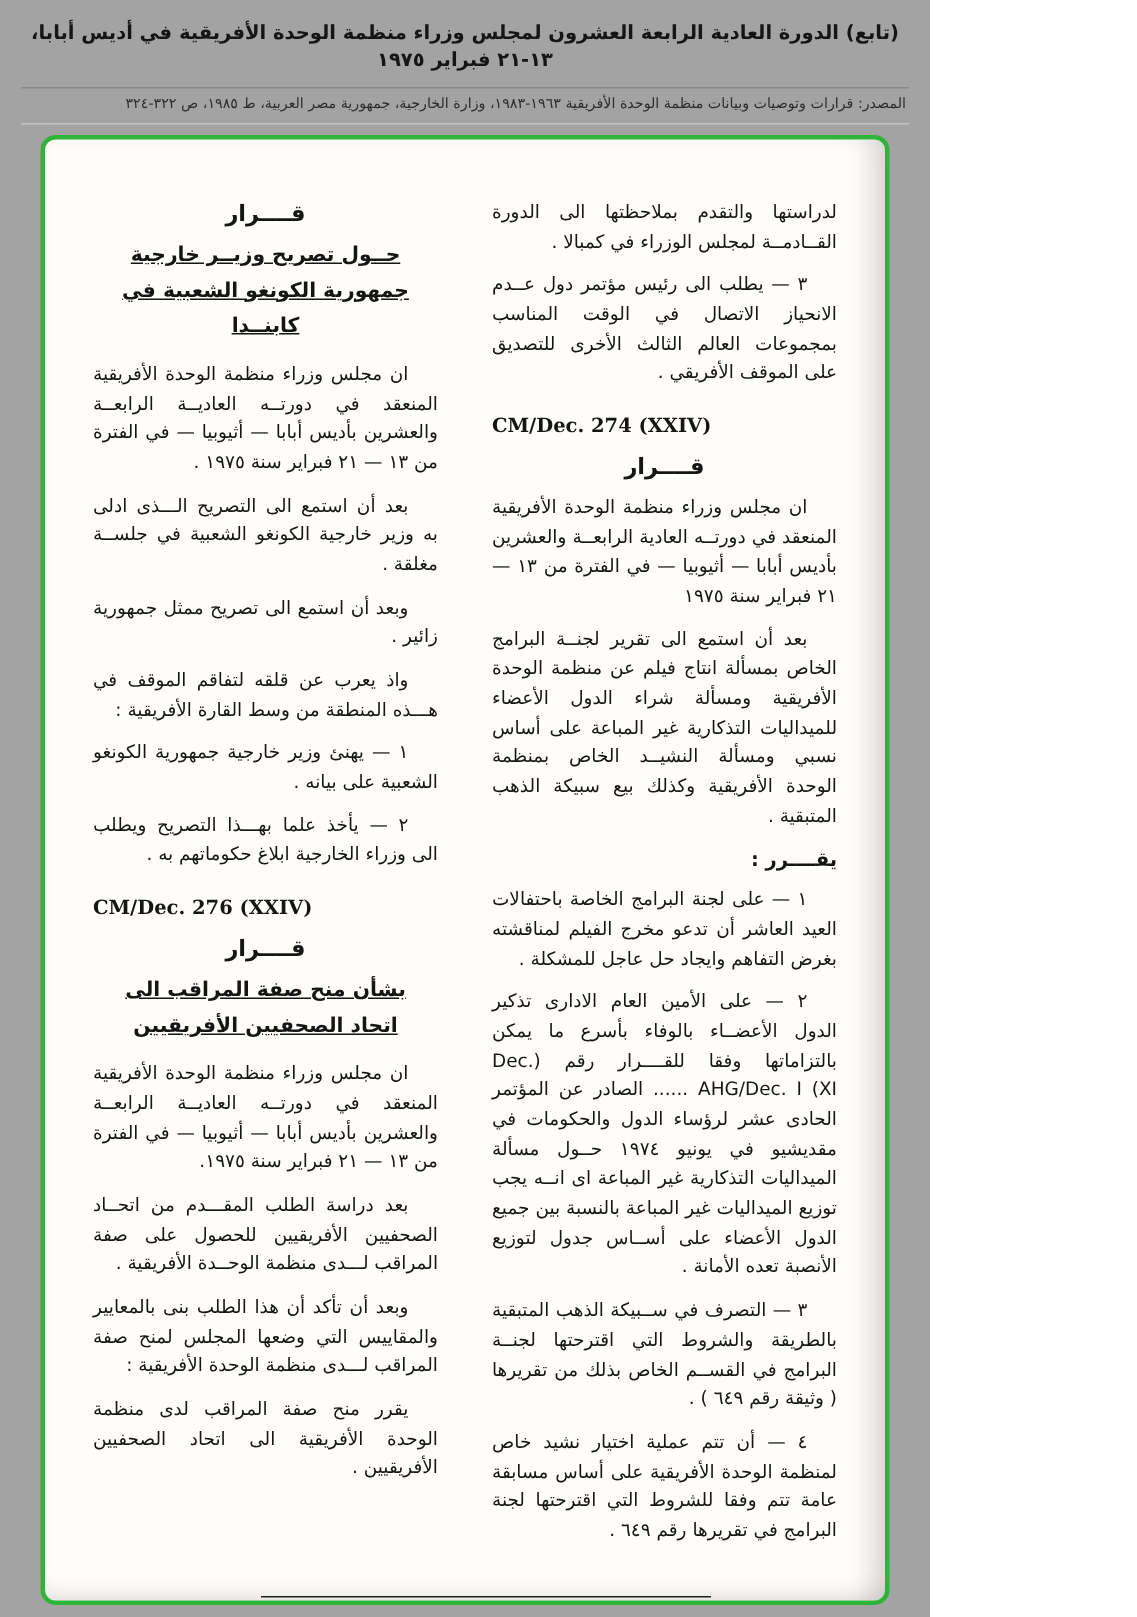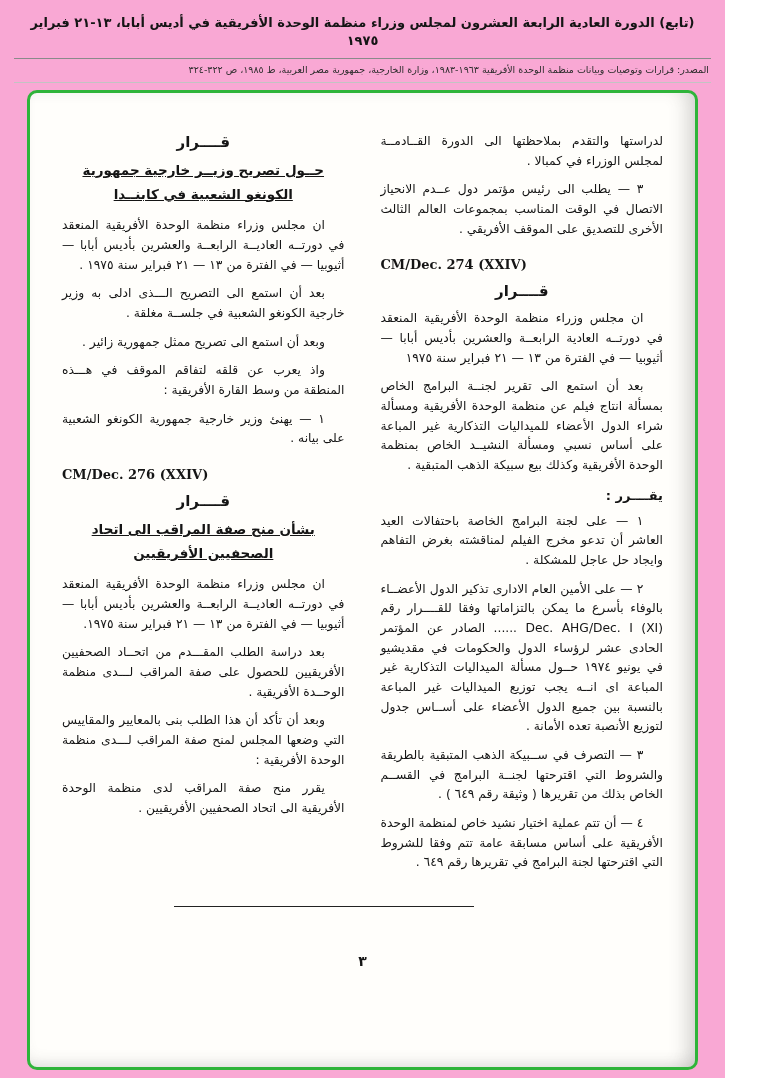--- a/index.html
+++ b/index.html
@@ -2,21 +2,21 @@
 <html lang="ar"><head>
 <meta charset="utf-8">
 <style>
   * { margin:0; padding:0; box-sizing:border-box; }
   html,body { background:#ffffff; }
   body {
     width:758px; height:1078px;
     font-family:"DejaVu Sans", sans-serif;
     color:#151515;
   }
-  .sheet { position:relative; width:725px; height:1078px; overflow:hidden; background:#f9a8d4; }
+  .sheet { position:relative; width:620px; height:1078px; overflow:hidden; background:#a3a3a3; }
 
   
   .journal-header { padding-top:14px; direction:rtl; }
   .session-title {
     text-align:center; font-weight:bold; font-size:13px; line-height:1.4;
     padding:0 18px;
   }
   .rule-strong { border-top:1.5px solid #8a8a8a; margin:8px 14px 4px; }
   .source-line {
     text-align:right; font-size:9.5px; color:#2c2c2c; padding:0 16px; line-height:1.5;
@@ -94,20 +94,21 @@
       </section>
 
       <section class="col">
         <div class="dec-title">قــــرار</div>
         <div class="dec-heading">حــول تصريح وزيــر خارجية جمهورية الكونغو الشعبية في كابنــدا</div>
         <p class="para">ان مجلس وزراء منظمة الوحدة الأفريقية المنعقد في دورتــه العاديــة الرابعــة والعشرين بأديس أبابا — أثيوبيا — في الفترة من ١٣ — ٢١ فبراير سنة ١٩٧٥ .</p>
         <p class="para">بعد أن استمع الى التصريح الـــذى ادلى به وزير خارجية الكونغو الشعبية في جلســة مغلقة .</p>
         <p class="para">وبعد أن استمع الى تصريح ممثل جمهورية زائير .</p>
         <p class="para">واذ يعرب عن قلقه لتفاقم الموقف في هـــذه المنطقة من وسط القارة الأفريقية :</p>
         <p class="para">١ — يهنئ وزير خارجية جمهورية الكونغو الشعبية على بيانه .</p>
+        <p class="para">٢ — يأخذ علما بهـــذا التصريح ويطلب الى وزراء الخارجية ابلاغ حكوماتهم به .</p>
         <div class="docref">CM/Dec. 276 (XXIV)</div>
         <div class="dec-title">قــــرار</div>
         <div class="dec-heading">بشأن منح صفة المراقب الى اتحاد الصحفيين الأفريقيين</div>
         <p class="para">ان مجلس وزراء منظمة الوحدة الأفريقية المنعقد في دورتــه العاديــة الرابعــة والعشرين بأديس أبابا — أثيوبيا — في الفترة من ١٣ — ٢١ فبراير سنة ١٩٧٥.</p>
         <p class="para">بعد دراسة الطلب المقـــدم من اتحــاد الصحفيين الأفريقيين للحصول على صفة المراقب لـــدى منظمة الوحــدة الأفريقية .</p>
         <p class="para">وبعد أن تأكد أن هذا الطلب بنى بالمعايير والمقاييس التي وضعها المجلس لمنح صفة المراقب لـــدى منظمة الوحدة الأفريقية :</p>
         <p class="para">يقرر منح صفة المراقب لدى منظمة الوحدة الأفريقية الى اتحاد الصحفيين الأفريقيين .</p>
       </section>
 
     </div>

